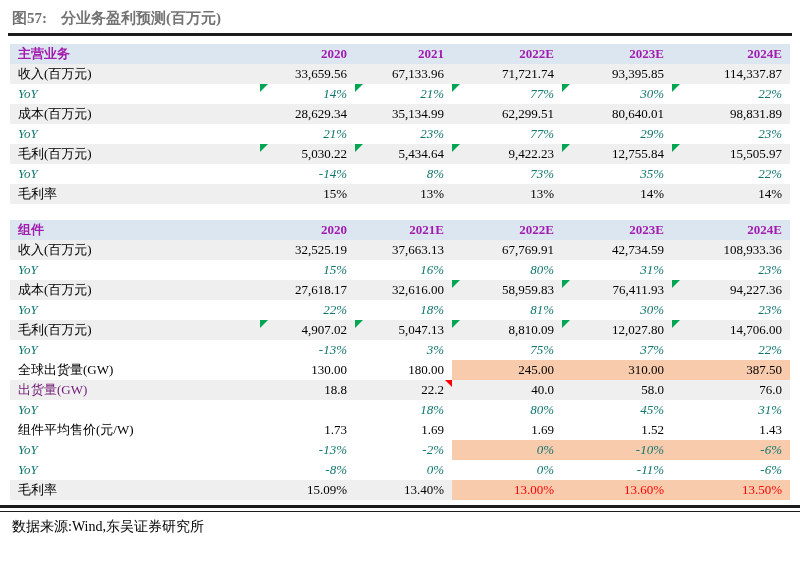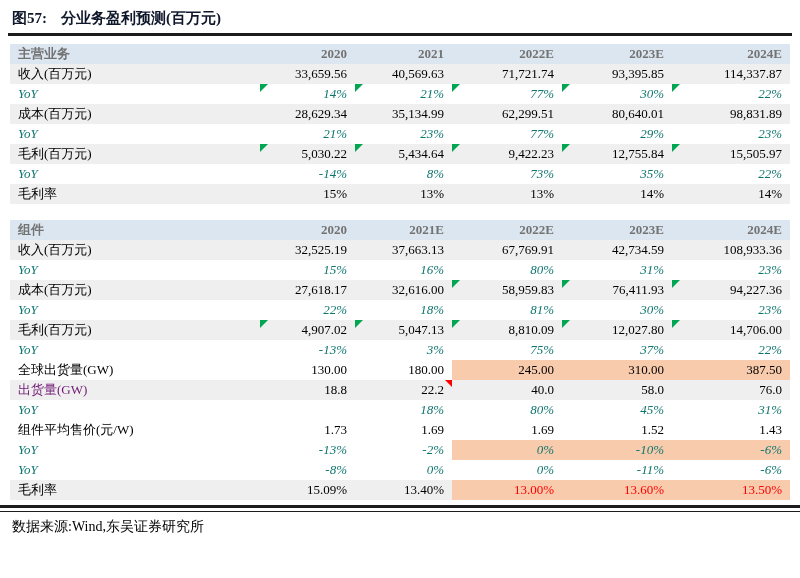--- a/index.html
+++ b/index.html
@@ -1,27 +1,27 @@
 <!DOCTYPE html>
 <html><head>
 <meta charset="utf-8">
 <style>
   html,body { margin:0; padding:0; background:#ffffff; }
   .page {
     position:relative; width:800px; height:578px; background:#ffffff;
     font-family:"Liberation Serif","DejaVu Serif",serif; color:#000;
     overflow:hidden;
   }
-  .title-row { padding:9px 12px 5px 12px; font-size:15px; font-weight:bold; color:#0f172a; }
+  .title-row { padding:9px 12px 5px 12px; font-size:15px; font-weight:bold; color:#737373; }
   .title-row .fig-label { margin-right:14px; }
   .title-rule { height:3px; background:#1c1c1c; margin:0 8px; }
 
   table.forecast { border-collapse:collapse; table-layout:fixed; width:780px; margin:8px 10px 0 10px; }
   table.forecast td, table.forecast th { height:20px; line-height:20px; font-size:13px; padding:0; overflow:hidden; white-space:nowrap; position:relative; }
-  table.forecast th { background:#dce6f1; color:#737373; font-weight:bold; }
+  table.forecast th { background:#dce6f1; color:#a21caf; font-weight:bold; }
   table.forecast .label-cell { text-align:left; padding-left:8px; }
   table.forecast .val-cell { text-align:right; padding-right:8px; }
   tr.bg-gray td { background:#efefef; }
   tr.bg-white td { background:#ffffff; }
   td.orange { background:#f8cbad !important; }
   .yoy { color:#0f766e; font-style:italic; }
   .red-label { color:#701a75; }
   td.red-val { color:#ff0000;margin-top:16px; }
   .green-marker { position:absolute; top:0; left:0; width:0; height:0;
     border-top:8px solid #00a651; border-right:8px solid transparent; }
@@ -59,21 +59,21 @@
           <th class="val-cell">2021</th>
           <th class="val-cell">2022E</th>
           <th class="val-cell">2023E</th>
           <th class="val-cell">2024E</th>
         </tr>
       </thead>
       <tbody>
         <tr class="bg-gray">
           <td class="label-cell">收入(百万元)</td>
           <td class="val-cell"><span>33,659.56</span></td>
-          <td class="val-cell"><span>40,569.63</span></td>
+          <td class="val-cell"><span>67,133.96</span></td>
           <td class="val-cell"><span>71,721.74</span></td>
           <td class="val-cell"><span>93,395.85</span></td>
           <td class="val-cell"><span>114,337.87</span></td>
         </tr>
         <tr class="bg-white">
           <td class="label-cell yoy">YoY</td>
           <td class="val-cell yoy"><span>14%</span><span class="green-marker"></span></td>
           <td class="val-cell yoy"><span>21%</span><span class="green-marker"></span></td>
           <td class="val-cell yoy"><span>77%</span><span class="green-marker"></span></td>
           <td class="val-cell yoy"><span>30%</span><span class="green-marker"></span></td>

